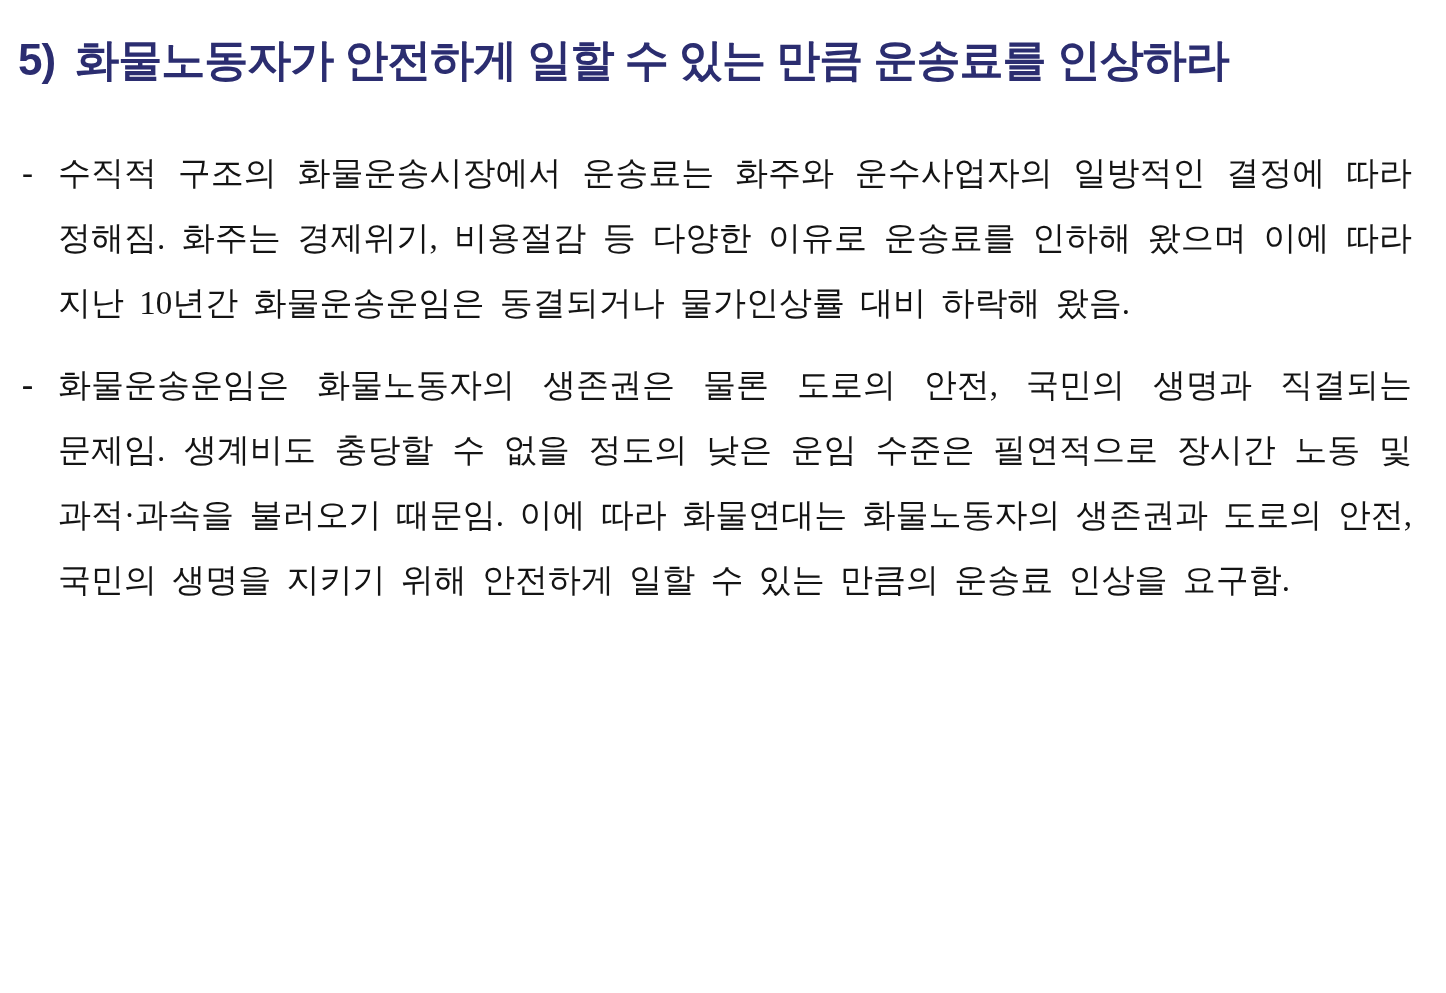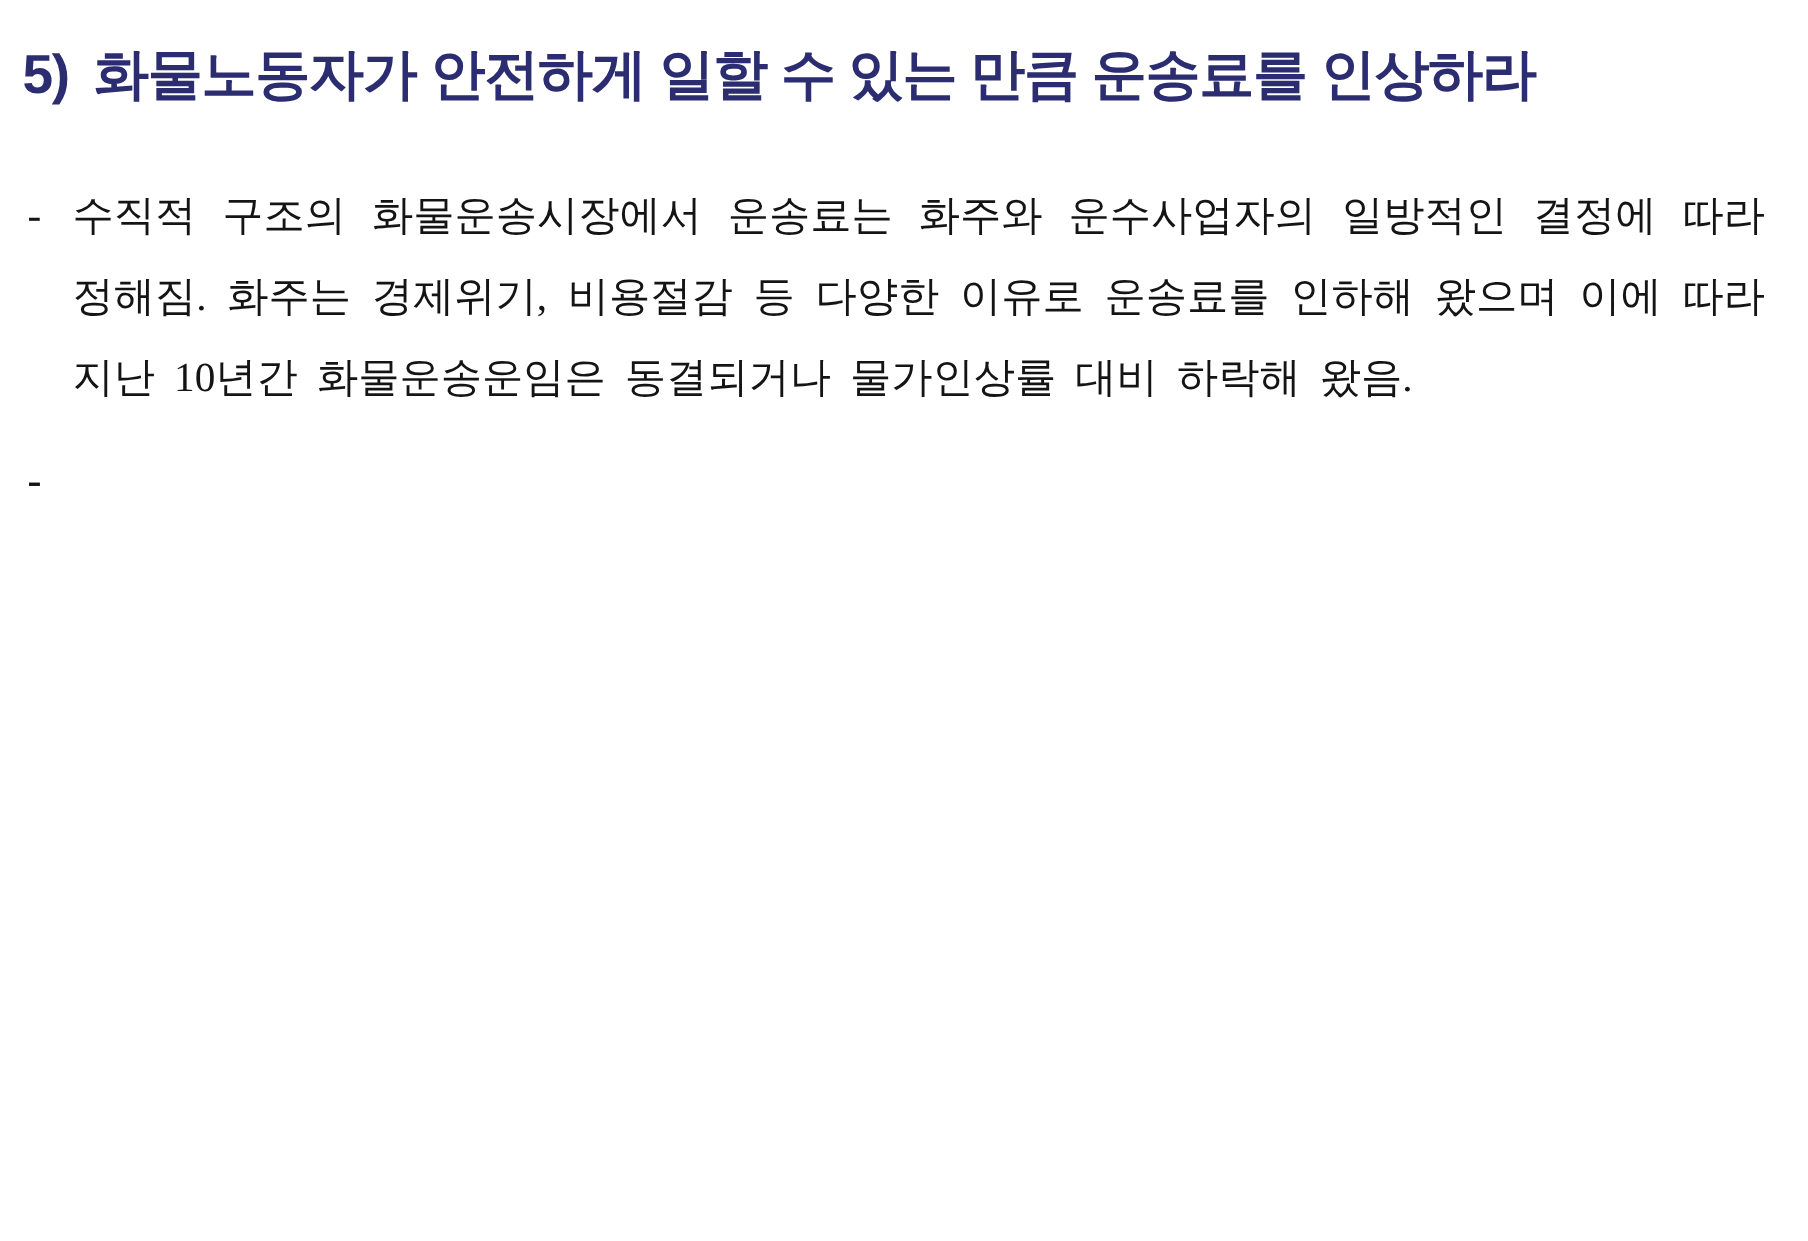--- a/index.html
+++ b/index.html
@@ -69,16 +69,17 @@
       <span class="marker">-</span>
       <span>수직적 구조의 화물운송시장에서 운송료는 화주와 운수사업자의 일방적인 결정에 따라 정해짐. 화주는 경제위기, 비용절감 등 다양한 이유로 운송료를 인하해 왔으며 이에 따라 지난 10년간 화물운송운임은 동결되거나 물가인상률 대비 하락해 왔음.</span>
     </div>
 
     <div class="bullet-item">
       <span class="marker">-</span>
     </div>
 
     <div class="bullet-item">
       <span class="marker">-</span>
+      <span>화물운송운임은 화물노동자의 생존권은 물론 도로의 안전, 국민의 생명과 직결되는 문제임. 생계비도 충당할 수 없을 정도의 낮은 운임 수준은 필연적으로 장시간 노동 및 과적·과속을 불러오기 때문임. 이에 따라 화물연대는 화물노동자의 생존권과 도로의 안전, 국민의 생명을 지키기 위해 안전하게 일할 수 있는 만큼의 운송료 인상을 요구함.</span>
     </div>
 
   </div>
 </div>
 
 </body></html>

